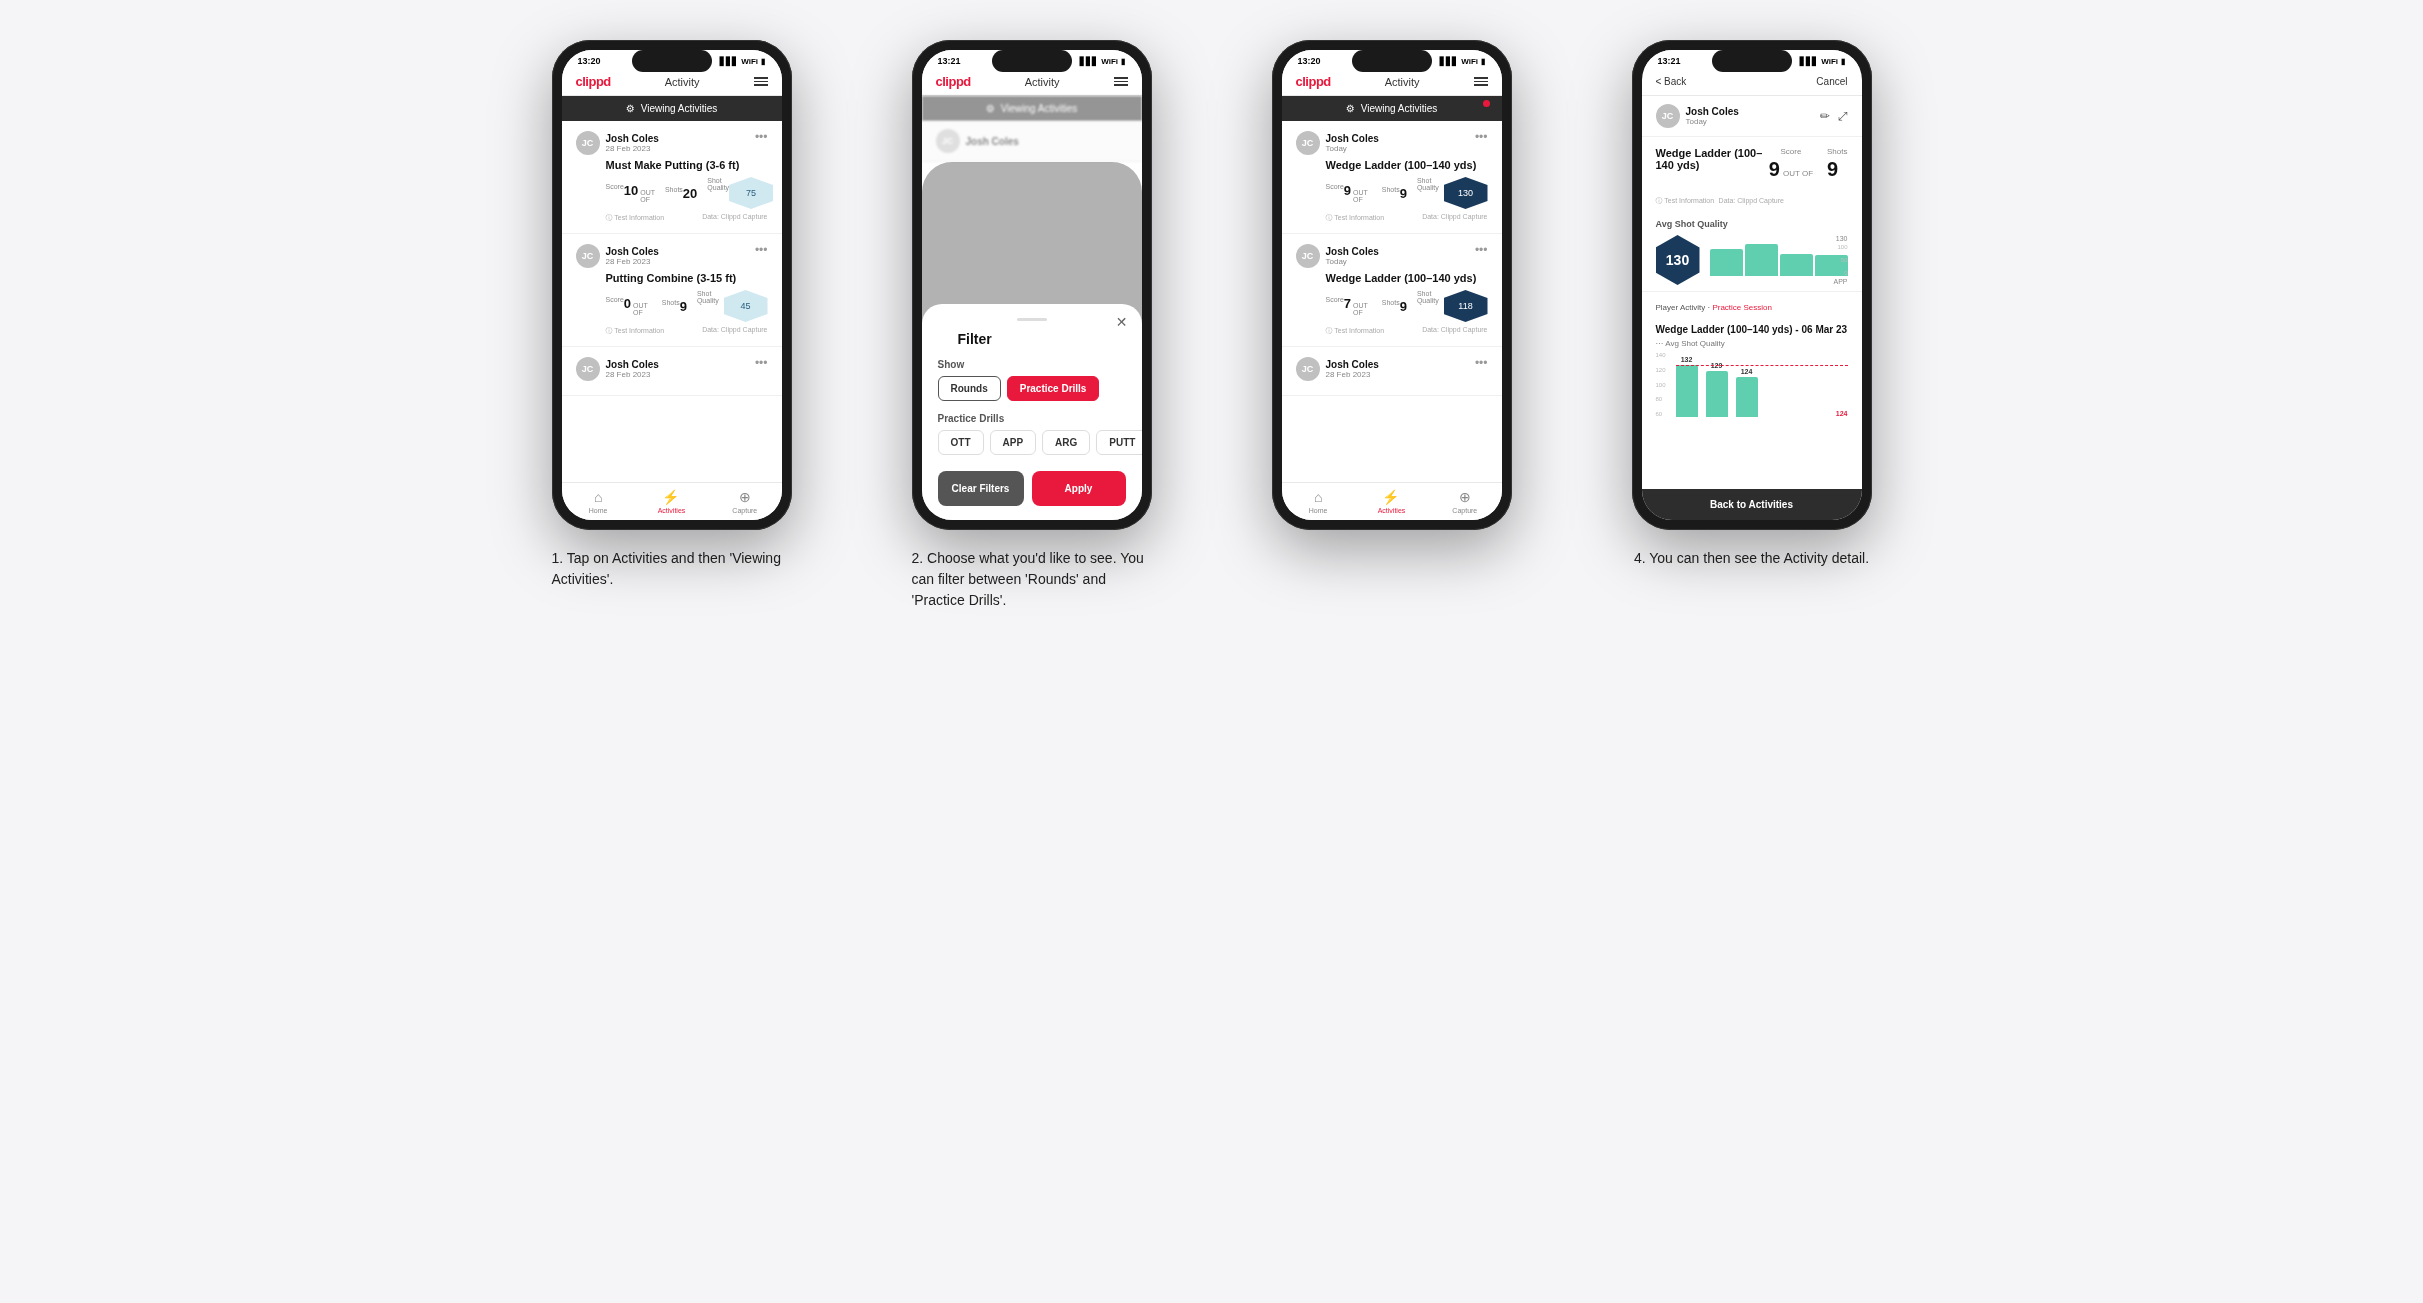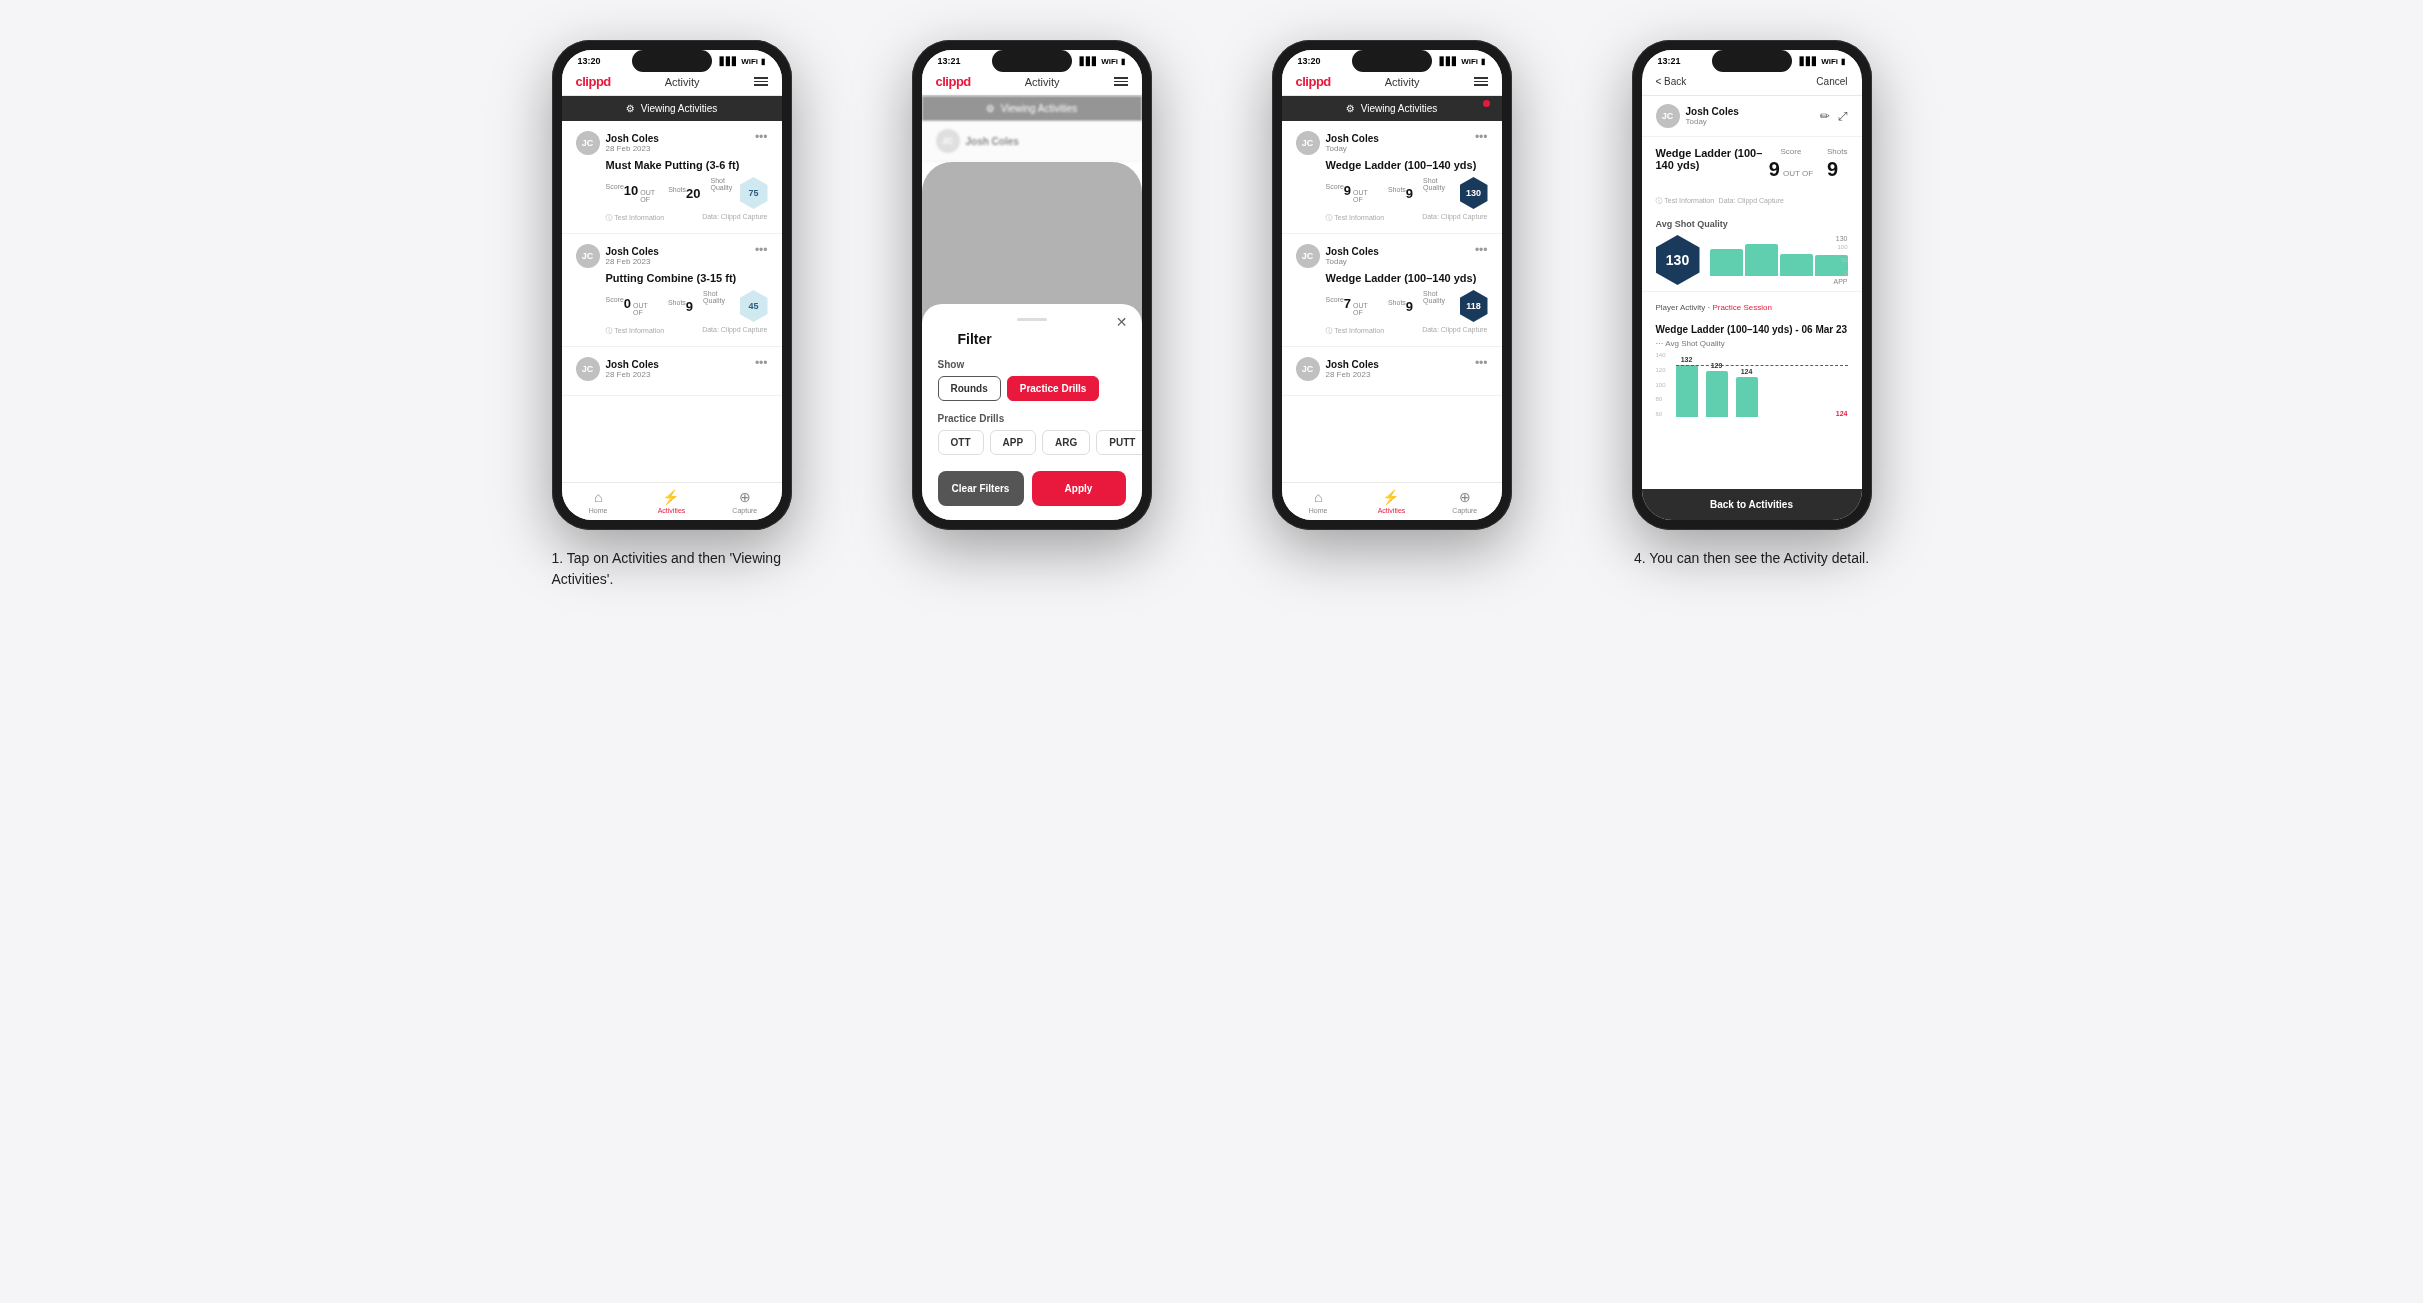--- a/index.html
+++ b/index.html
@@ -210,29 +210,29 @@
       font-size: 7px;
       color: #888;
       font-weight: 400;
     }
     .out-of-group {
       display: flex;
       align-items: baseline;
       gap: 2px;
     }
     .hexagon-badge {
-      width: 28px;
+      width: 44px;
       height: 32px;
       background: #d0e8f0;
       clip-path: polygon(50% 0%, 100% 25%, 100% 75%, 50% 100%, 0% 75%, 0% 25%);
       display: flex;
       align-items: center;
       justify-content: center;
       font-size: 9px;
-      font-weight: 700;
+      font-weight: 400;
       color: #2a6080;
     }
     .hexagon-badge.dark {
       background: #1a3a5c;
       color: #fff;
     }
     .hexagon-wrapper {
       display: flex;
       flex-direction: column;
       align-items: center;
@@ -783,20 +783,21 @@
               </div>
               <div class="filter-action-row">
                 <button class="btn-clear">Clear Filters</button>
                 <button class="btn-apply">Apply</button>
               </div>
             </div>
           </div>
         </div>
       </div>
     </div>
+    <div class="caption">2. Choose what you'd like to see. You can filter between 'Rounds' and 'Practice Drills'.</div>
   </div>
 
   <div class="phone-column">
     <div class="phone">
       <div class="phone-notch"></div>
       <div class="phone-screen">
 
         <div class="status-bar">
           <span>13:20</span>
           <div class="status-icons">

